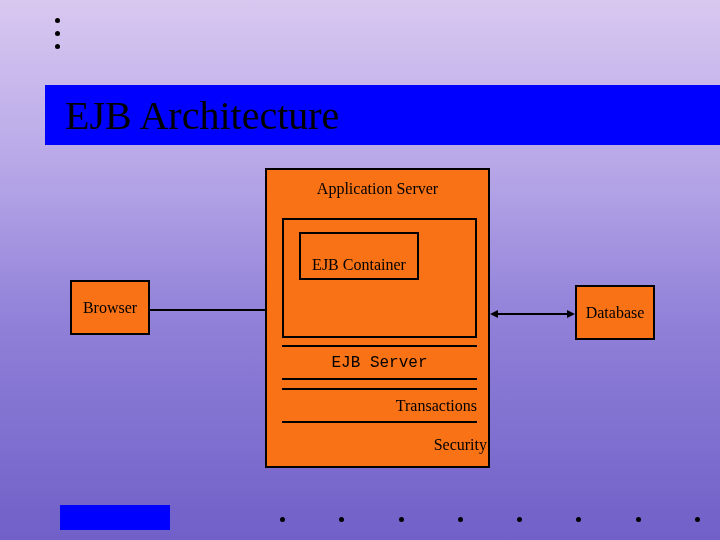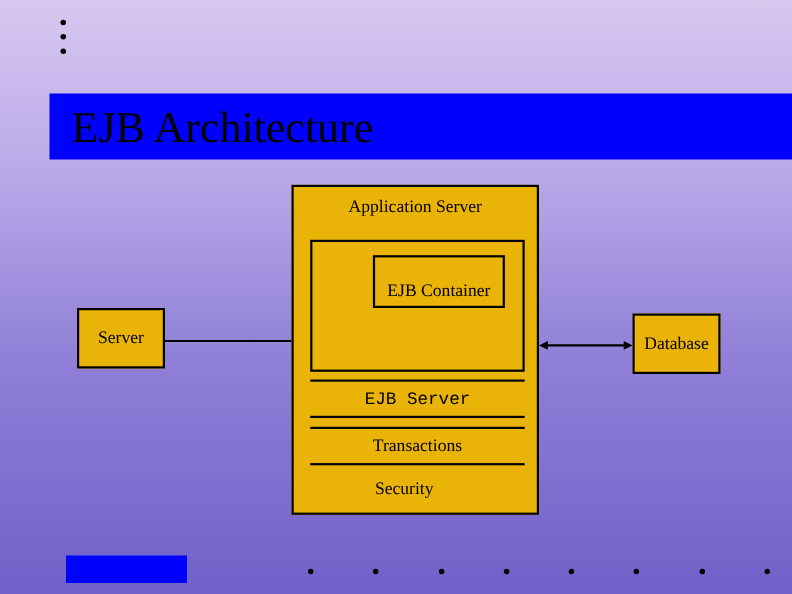--- a/index.html
+++ b/index.html
@@ -41,21 +41,21 @@
   }
   .canvas {
     position: absolute;
     top: 160px;
     left: 0;
     right: 0;
     bottom: 0;
   }
   .box {
     position: absolute;
-    background: #eab308;
+    background: #f97316;
     border: 2px solid #000;
     text-align: center;
     font-size: 16px;
   }
   .app-server {
     left: 265px;
     top: 8px;
     width: 225px;
     height: 300px;
     padding-top: 10px;
@@ -75,21 +75,20 @@
     left: 15px;
     top: 12px;
     width: 120px;
     height: 48px;
     border: 2px solid #000;
     background: transparent;
     display: flex;
     align-items: flex-end;
     justify-content: center;
     padding-bottom: 4px;
-    margin-left: 40px;
   }
   .ejb-server-box {
     position: absolute;
     left: 15px;
     top: 175px;
     width: 195px;
     height: 35px;
     border-top: 2px solid #000;
     border-bottom: 2px solid #000;
     display: flex;
@@ -100,31 +99,31 @@
   .transactions-box {
     position: absolute;
     left: 15px;
     top: 218px;
     width: 195px;
     height: 35px;
     border-top: 2px solid #000;
     border-bottom: 2px solid #000;
     display: flex;
     align-items: center;
-    justify-content: center;
+    justify-content: flex-end;
   }
   .security-box {
     position: absolute;
-    left: 3px;
+    left: 25px;
     top: 260px;
     width: 195px;
     height: 30px;
     display: flex;
     align-items: center;
-    justify-content: center;
+    justify-content: flex-end;
   }
   .browser-box {
     left: 70px;
     top: 120px;
     width: 80px;
     height: 55px;
     display: flex;
     align-items: center;
     justify-content: center;
   }
@@ -183,21 +182,21 @@
     <line x1="0" y1="2" x2="115" y2="2" stroke="#000" stroke-width="2"></line>
   </svg>
 
   <svg class="connector" style="left:490px; top:150px; width:85px; height:8px;">
     <line x1="4" y1="4" x2="81" y2="4" stroke="#000" stroke-width="2"></line>
     <polygon points="0,4 8,0 8,8" fill="#000"></polygon>
     <polygon points="85,4 77,0 77,8" fill="#000"></polygon>
   </svg>
 
   <div class="box browser-box">
-    <span>Server</span>
+    <span>Browser</span>
   </div>
 
   <div class="box database-box">
     <span>Database</span>
   </div>
 
   <div class="box app-server">
     <div class="app-server-label">Application Server</div>
 
     <div class="inner-container">

